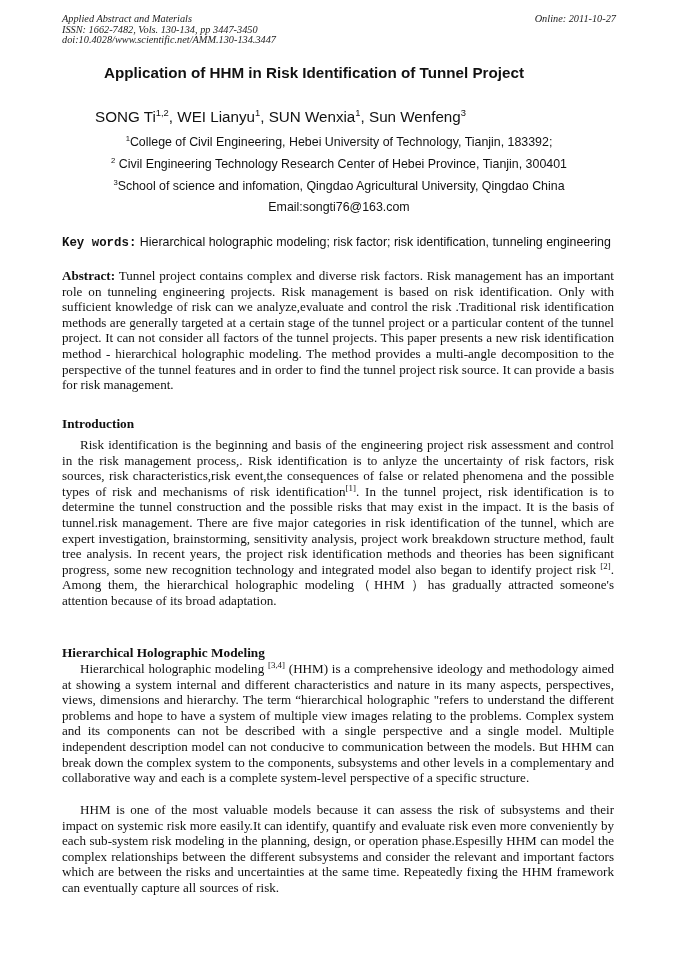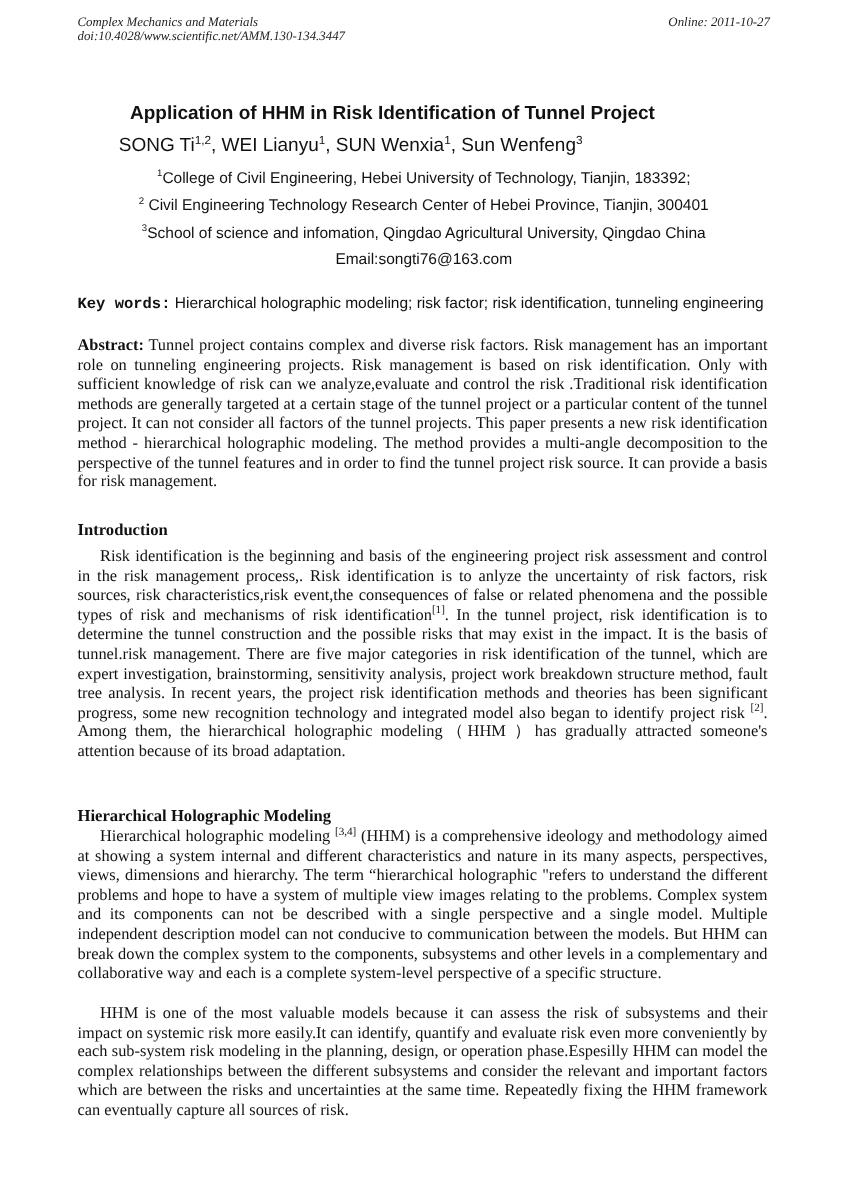--- a/index.html
+++ b/index.html
@@ -1,34 +1,35 @@
 <!DOCTYPE html>
 <html><head>
 <meta charset="utf-8">
 <style>
   html, body { margin: 0; padding: 0; background: #ffffff; }
   body { width: 678px; height: 959px; position: relative; overflow: hidden; color: #111; }
   .header { position: absolute; left: 62px; top: 14px; width: 554px; font-family: "Liberation Serif", serif; font-style: italic; font-size: 10.3px; line-height: 10.6px; color: #222; }
   .header .right { position: absolute; right: 0; top: 0; }
-  .title { position: absolute; left: 0; width: 628px; top: 82px; text-align: center; font-family: "Liberation Sans", sans-serif; font-weight: bold; font-size: 15.2px; }
+  .title { position: absolute; left: 0; width: 628px; top: 64px; text-align: center; font-family: "Liberation Sans", sans-serif; font-weight: bold; font-size: 15.2px; }
   .authors { position: absolute; left: 0; width: 561px; top: 108px; text-align: center; font-family: "Liberation Sans", sans-serif; font-size: 15.2px; }
   .aff { position: absolute; left: 0; width: 678px; text-align: center; font-family: "Liberation Sans", sans-serif; font-size: 12.4px; }
   sup { font-size: 0.62em; vertical-align: super; line-height: 0; }
   .keywords { position: absolute; left: 62px; top: 235px; width: 560px; font-family: "Liberation Sans", sans-serif; font-size: 12.4px; white-space: nowrap; }
   .keywords b { font-weight: bold; font-family: Liberation Mono, monospace; }
   .para { position: absolute; left: 62px; width: 552px; font-family: "Liberation Serif", serif; font-size: 13.1px; line-height: 15.6px; text-align: justify; }
   .para .indent { display: inline-block; width: 18px; }
   .heading { position: absolute; left: 62px; font-family: "Liberation Serif", serif; font-weight: bold; font-size: 13.3px; }
   .ref { font-size: 0.68em; vertical-align: super; line-height: 0; }
 </style>
 </head>
 <body>
 
 <div class="header">
-  <div>Complex Mechanics and Materials</div>
+  <div>Applied Abstract and Materials</div>
+  <div>ISSN: 1662-7482, Vols. 130-134, pp 3447-3450</div>
   <div>doi:10.4028/www.scientific.net/AMM.130-134.3447</div>
   <div class="right">Online: 2011-10-27</div>
 </div>
 
 <div class="title">Application of HHM in Risk Identification of Tunnel Project</div>
 
 <div class="authors">
   <span>SONG Ti</span><sup>1,2</sup><span>, </span><span>WEI Lianyu</span><sup>1</sup><span>, </span><span>SUN Wenxia</span><sup>1</sup><span>, </span><span>Sun Wenfeng</span><sup>3</sup>
 </div>
 

